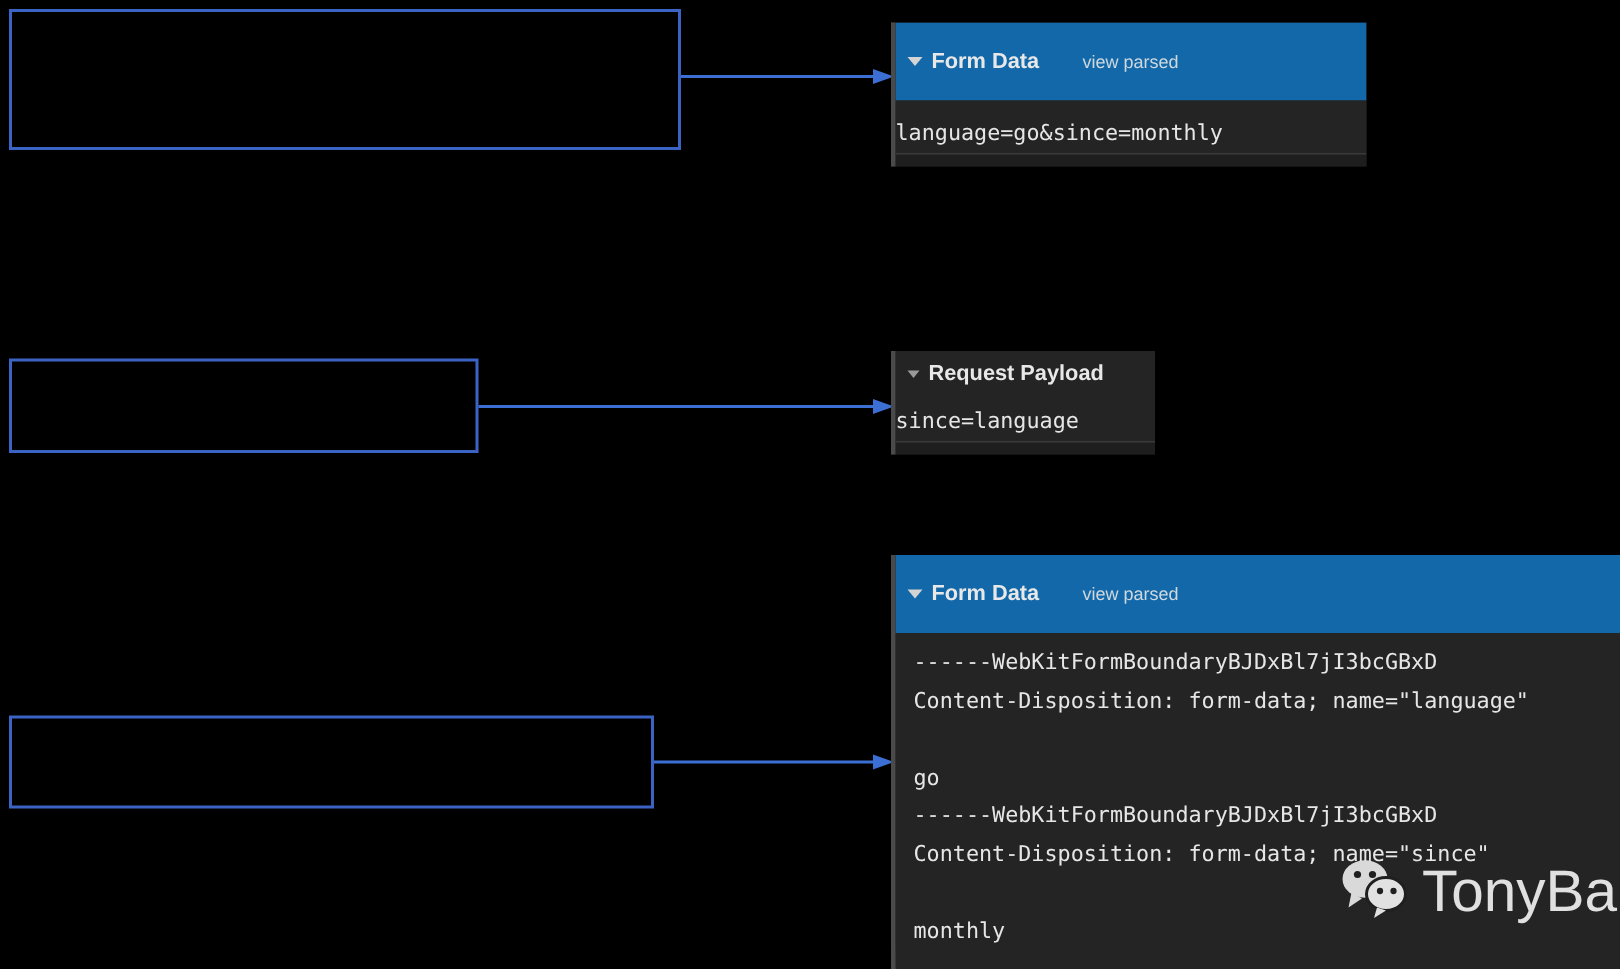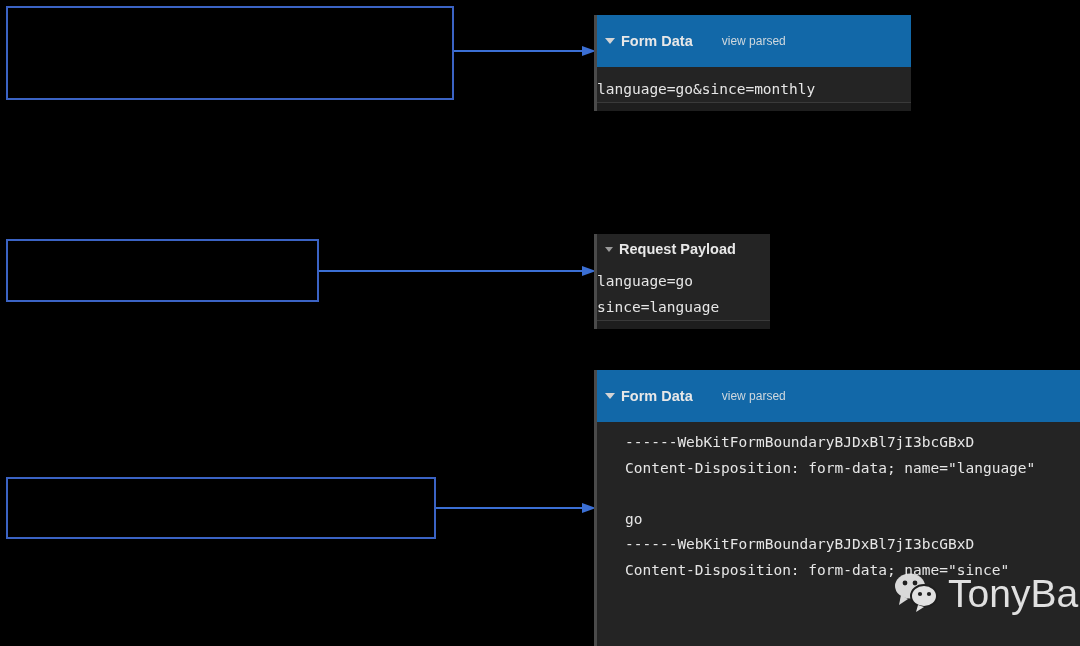--- a/index.html
+++ b/index.html
@@ -88,21 +88,21 @@
     border-top: 1px solid #3a3a3a;
     background: #1e1e1e;
     height: 8px;
   }
 
   
   #panel-formdata-urlencoded { left: 594px; top: 15px;  width: 317px; }
   #panel-request-payload     { left: 594px; top: 222px; width: 176px; margin-top: 12px; }
   #panel-formdata-multipart  { left: 594px; top: 370px; width: 486px; height: 276px; }
 
-  #panel-formdata-multipart .kv-line { line-height: 25.5px; padding-left: 28px; }
+  #panel-formdata-multipart .kv-line { line-height: 25.5px; padding-left: 12px; }
   #panel-formdata-multipart .panel-body { padding-top: 8px; }
 
   
   #watermark {
     position: absolute;
     left: 893px;
     top: 572px;
     display: flex;
     align-items: center;
     opacity: 0.92;
@@ -155,40 +155,40 @@
   </div>
   <div class="panel-footer"></div>
 </div>
 
 <div class="panel" id="panel-request-payload">
   <div class="panel-header" style="background:#242424; height:30px;">
     <span class="twisty" style="border-top-color:#9a9a9a; border-left-width:4px; border-right-width:4px; border-top-width:5px;"></span>
     <span class="panel-title">Request Payload</span>
   </div>
   <div class="panel-body" style="padding-top:4px;">
-    <div class="kv-line">language=go</div>
     <div class="kv-line">since=language</div>
   </div>
   <div class="panel-footer"></div>
 </div>
 
 <div class="panel" id="panel-formdata-multipart">
   <div class="panel-header">
     <span class="twisty"></span>
     <span class="panel-title">Form Data</span>
     <span class="view-parsed">view parsed</span>
   </div>
   <div class="panel-body">
     <div class="kv-line">------WebKitFormBoundaryBJDxBl7jI3bcGBxD</div>
     <div class="kv-line">Content-Disposition: form-data; name="language"</div>
     <div class="kv-line">&nbsp;</div>
     <div class="kv-line">go</div>
     <div class="kv-line">------WebKitFormBoundaryBJDxBl7jI3bcGBxD</div>
     <div class="kv-line">Content-Disposition: form-data; name="since"</div>
     <div class="kv-line">&nbsp;</div>
+    <div class="kv-line">monthly</div>
   </div>
 </div>
 
 <div id="watermark">
   <span>
     <svg width="50" height="40" viewBox="0 0 50 40">
 
       <ellipse cx="17" cy="14" rx="15" ry="12.5" fill="#e9e9e9"></ellipse>
       <polygon points="8,23 6,33 15,27" fill="#e9e9e9"></polygon>
       <circle cx="12" cy="11" r="2.4" fill="#1f1f1f"></circle>

